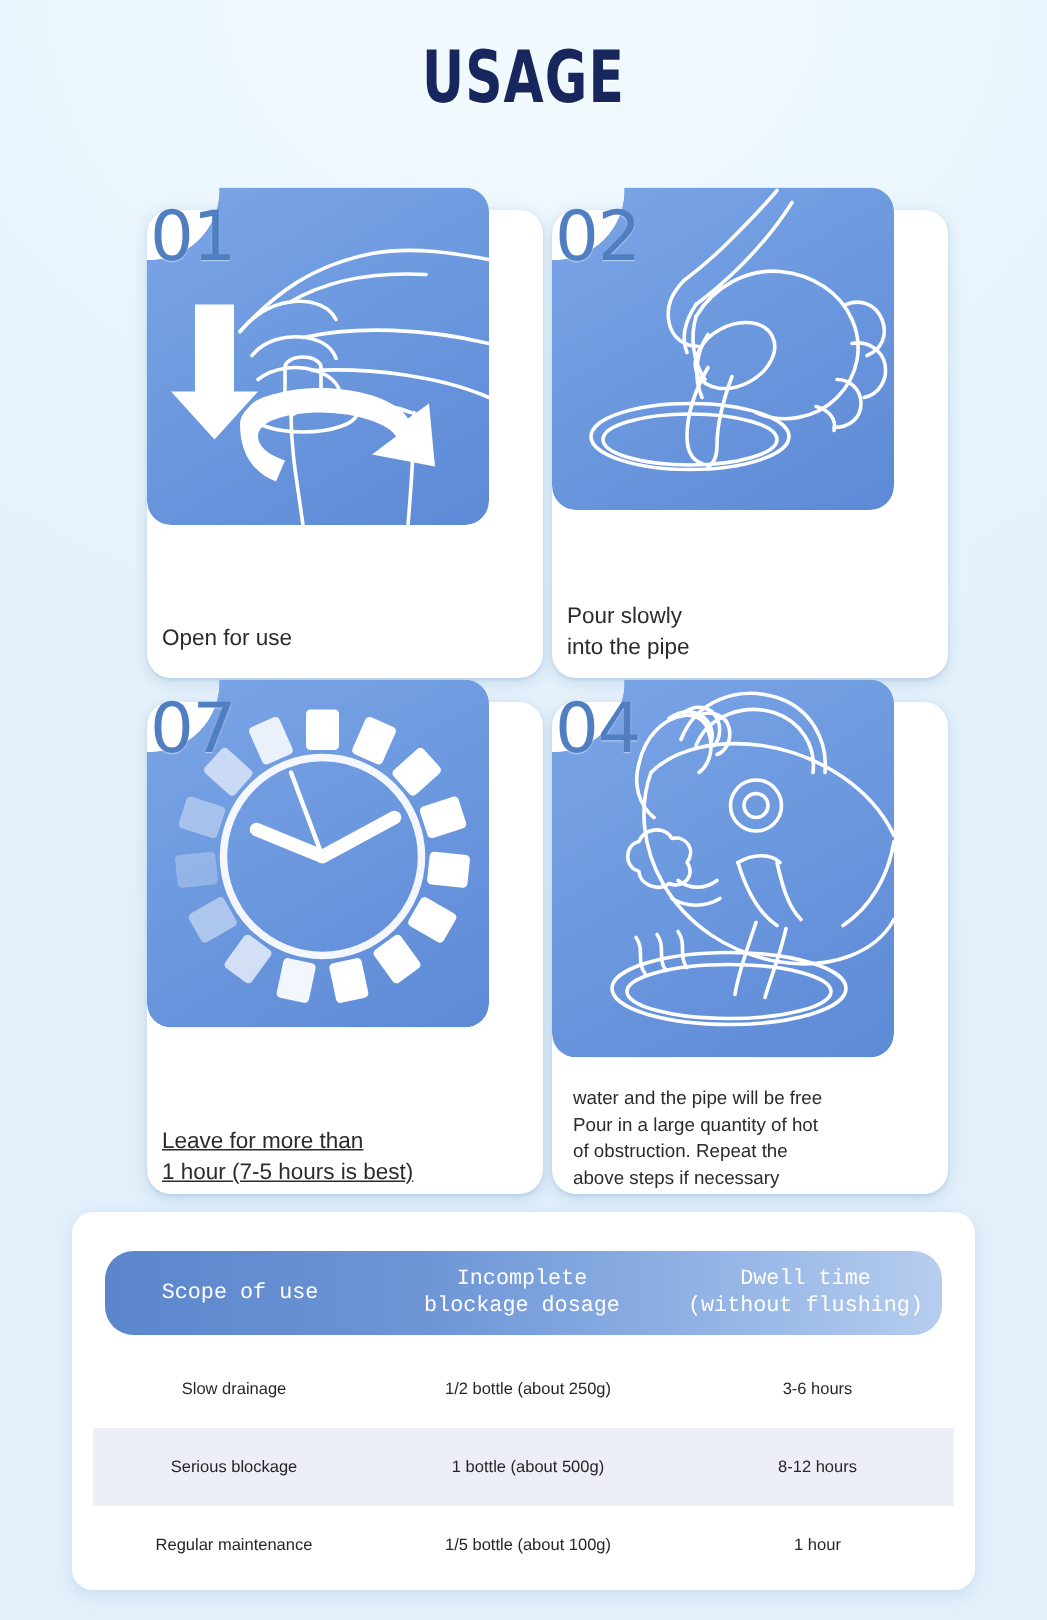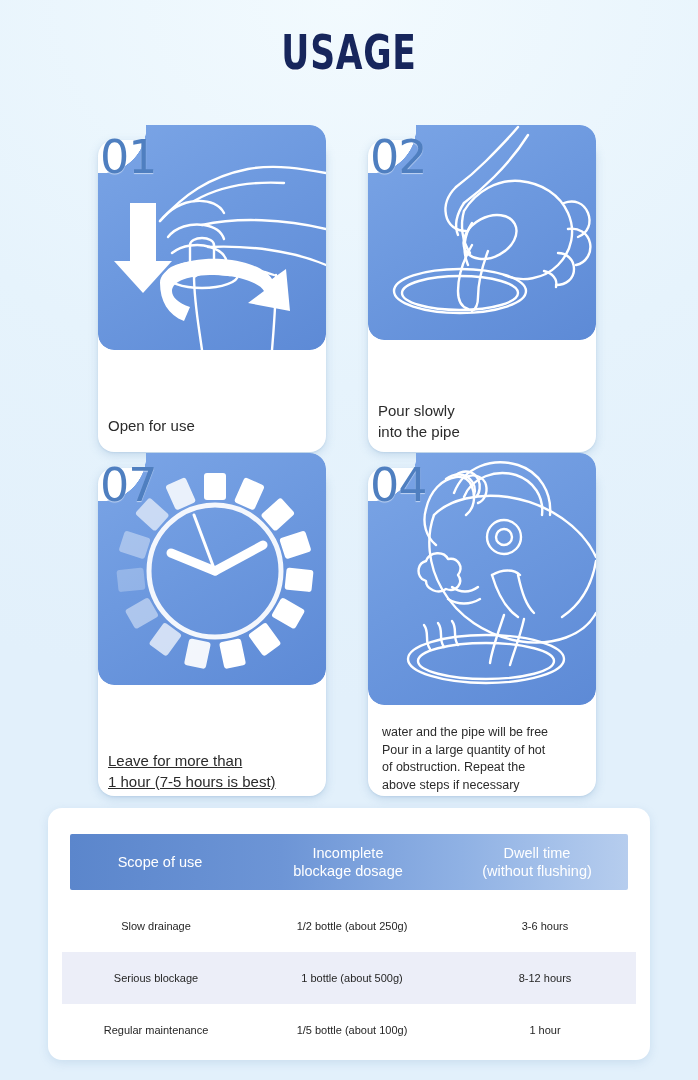--- a/index.html
+++ b/index.html
@@ -38,21 +38,21 @@
   
   .cards {
     position: absolute;
     top: 118px;
     left: 0;
     width: 698px;
   }
 
   .card {
     position: absolute;
-    width: 228px;
+    width: 264px;
     background: #ffffff;
     border-radius: 16px;
     box-shadow: 0 3px 10px rgba(120,160,200,0.30),
                 0 1px 2px rgba(120,160,200,0.20);
   }
 
   .card-1 { left: 98px; top: 22px;  height: 312px; }
   .card-2 { left: 368px; top: 22px; height: 312px; }
   .card-3 { left: 98px;  top: 350px; height: 328px; }
   .card-4 { left: 368px; top: 350px; height: 328px; }
@@ -117,24 +117,25 @@
     border-radius: 14px;
     box-shadow: 0 3px 10px rgba(120,160,200,0.22);
   }
 
   .t-head {
     position: absolute;
     left: 22px;
     top: 26px;
     width: 558px;
     height: 56px;
-    border-radius: 2px;
+    border-radius: 19px;
     background: linear-gradient(90deg, #5b86cc 0%, #6d95d6 38%, #8fb1e4 70%, #b6cdee 100%);
     display: flex;
     align-items: center;
+    font-family: Liberation Mono, monospace;
   }
 
   .th {
     flex: 0 0 auto;
     text-align: center;
     color: #ffffff;
     font-size: 14.5px;
     line-height: 18px;
   }
   .th-1 { width: 180px; }

